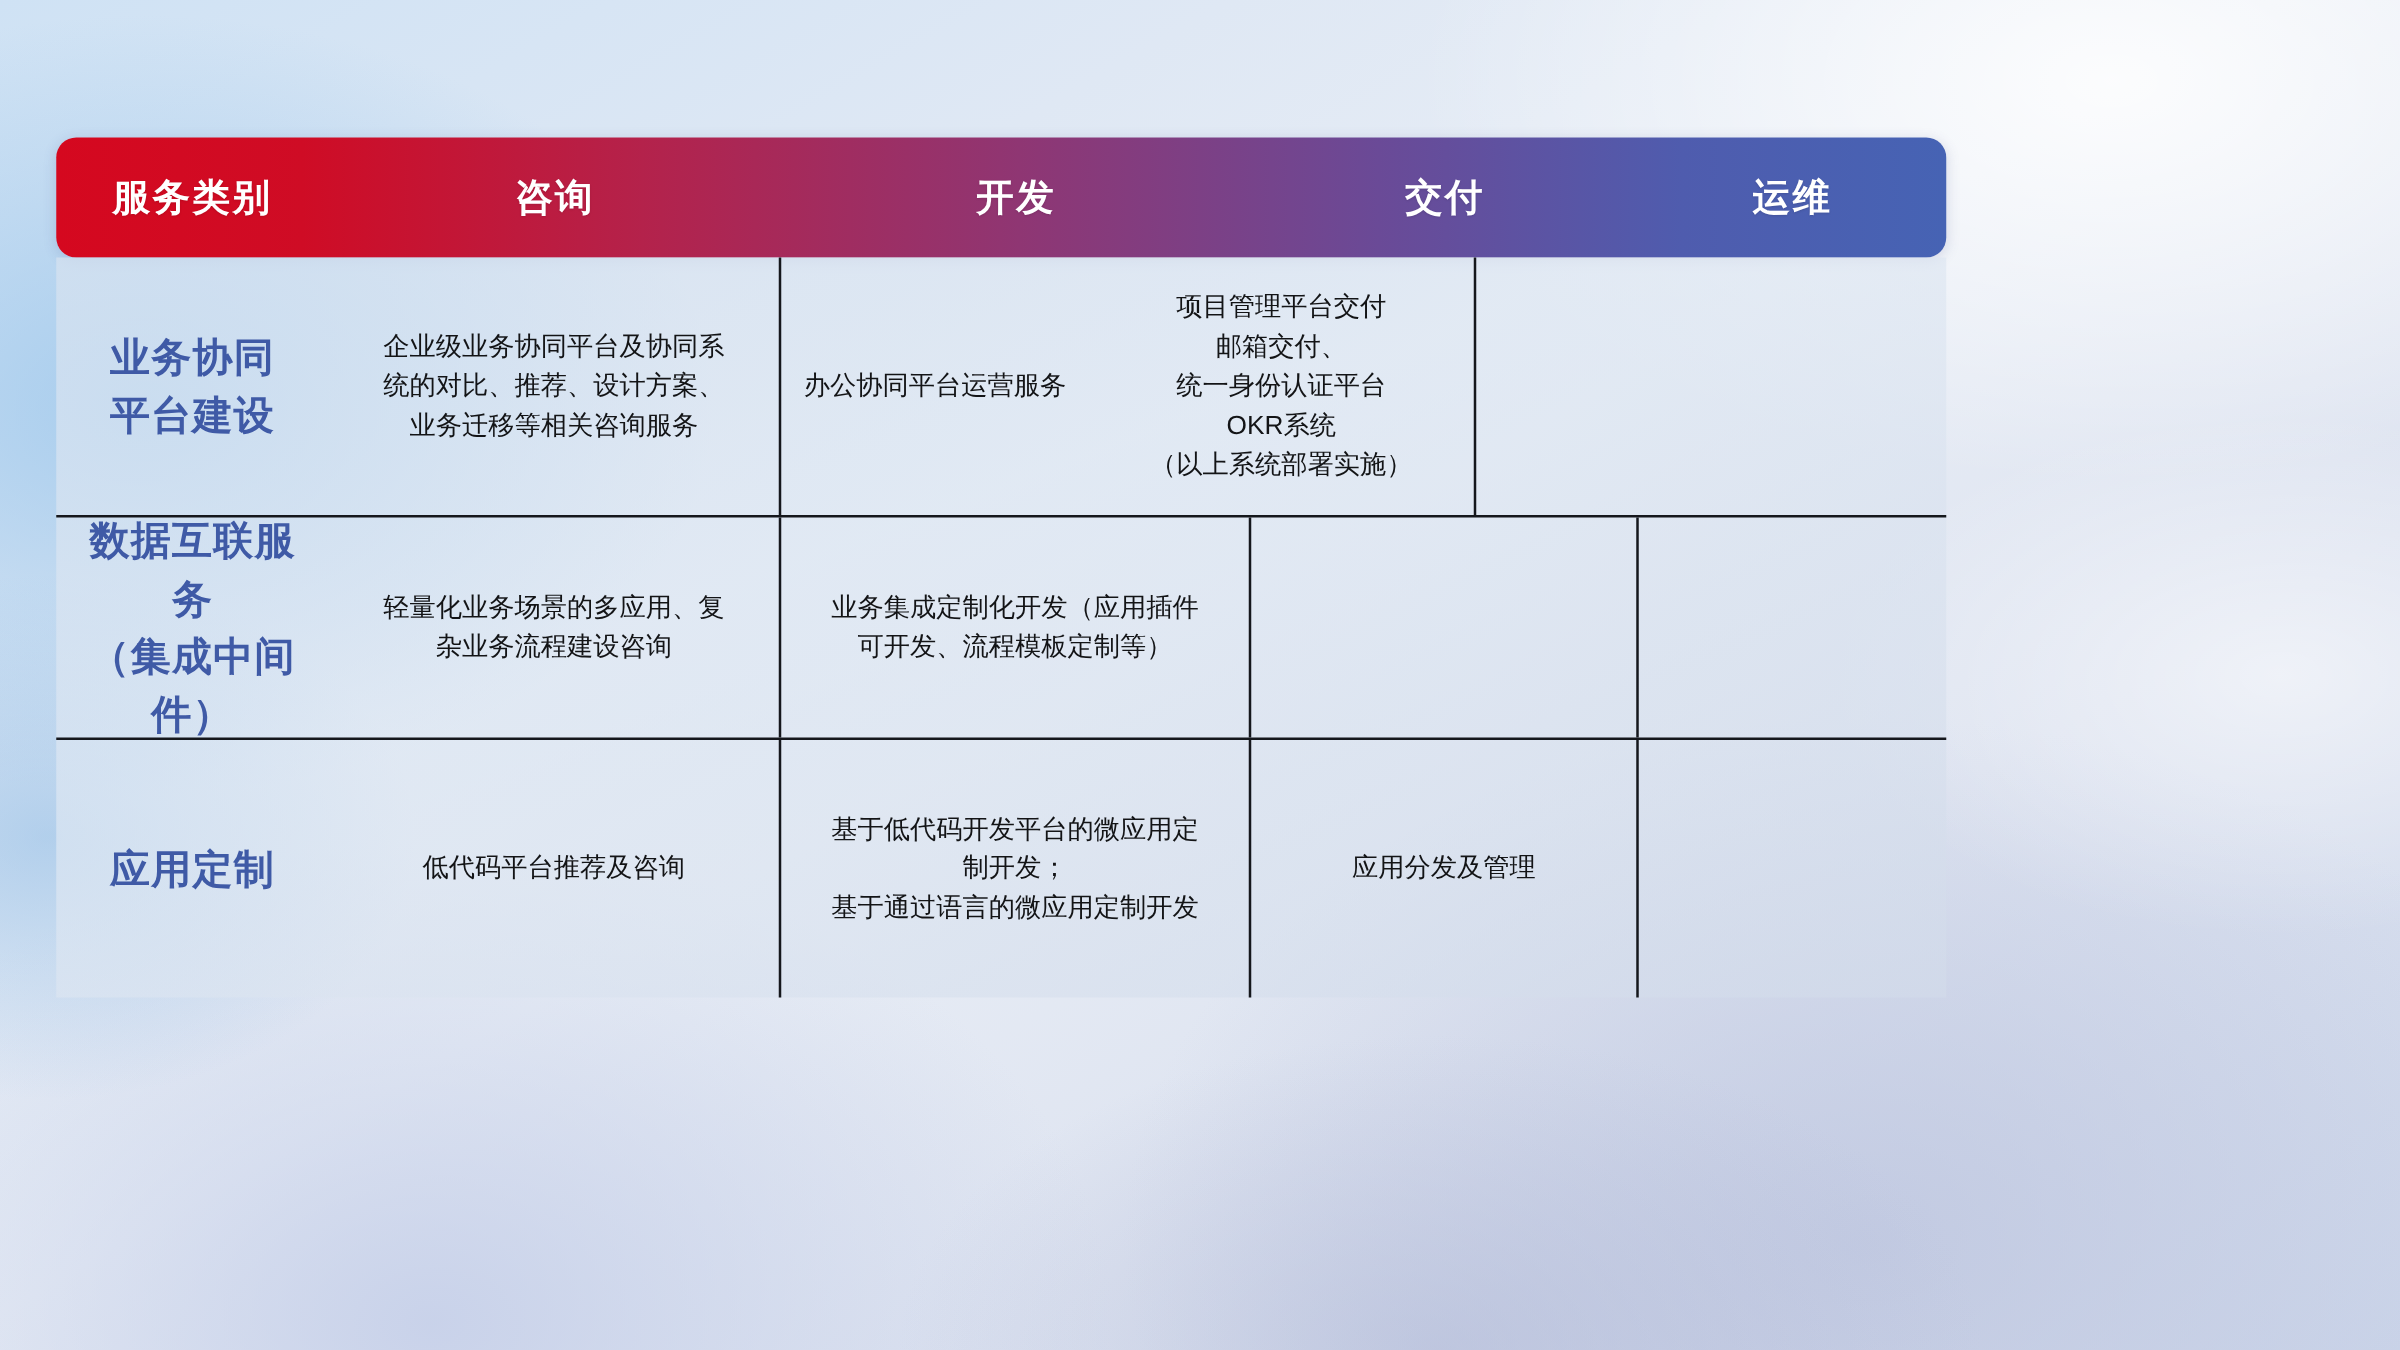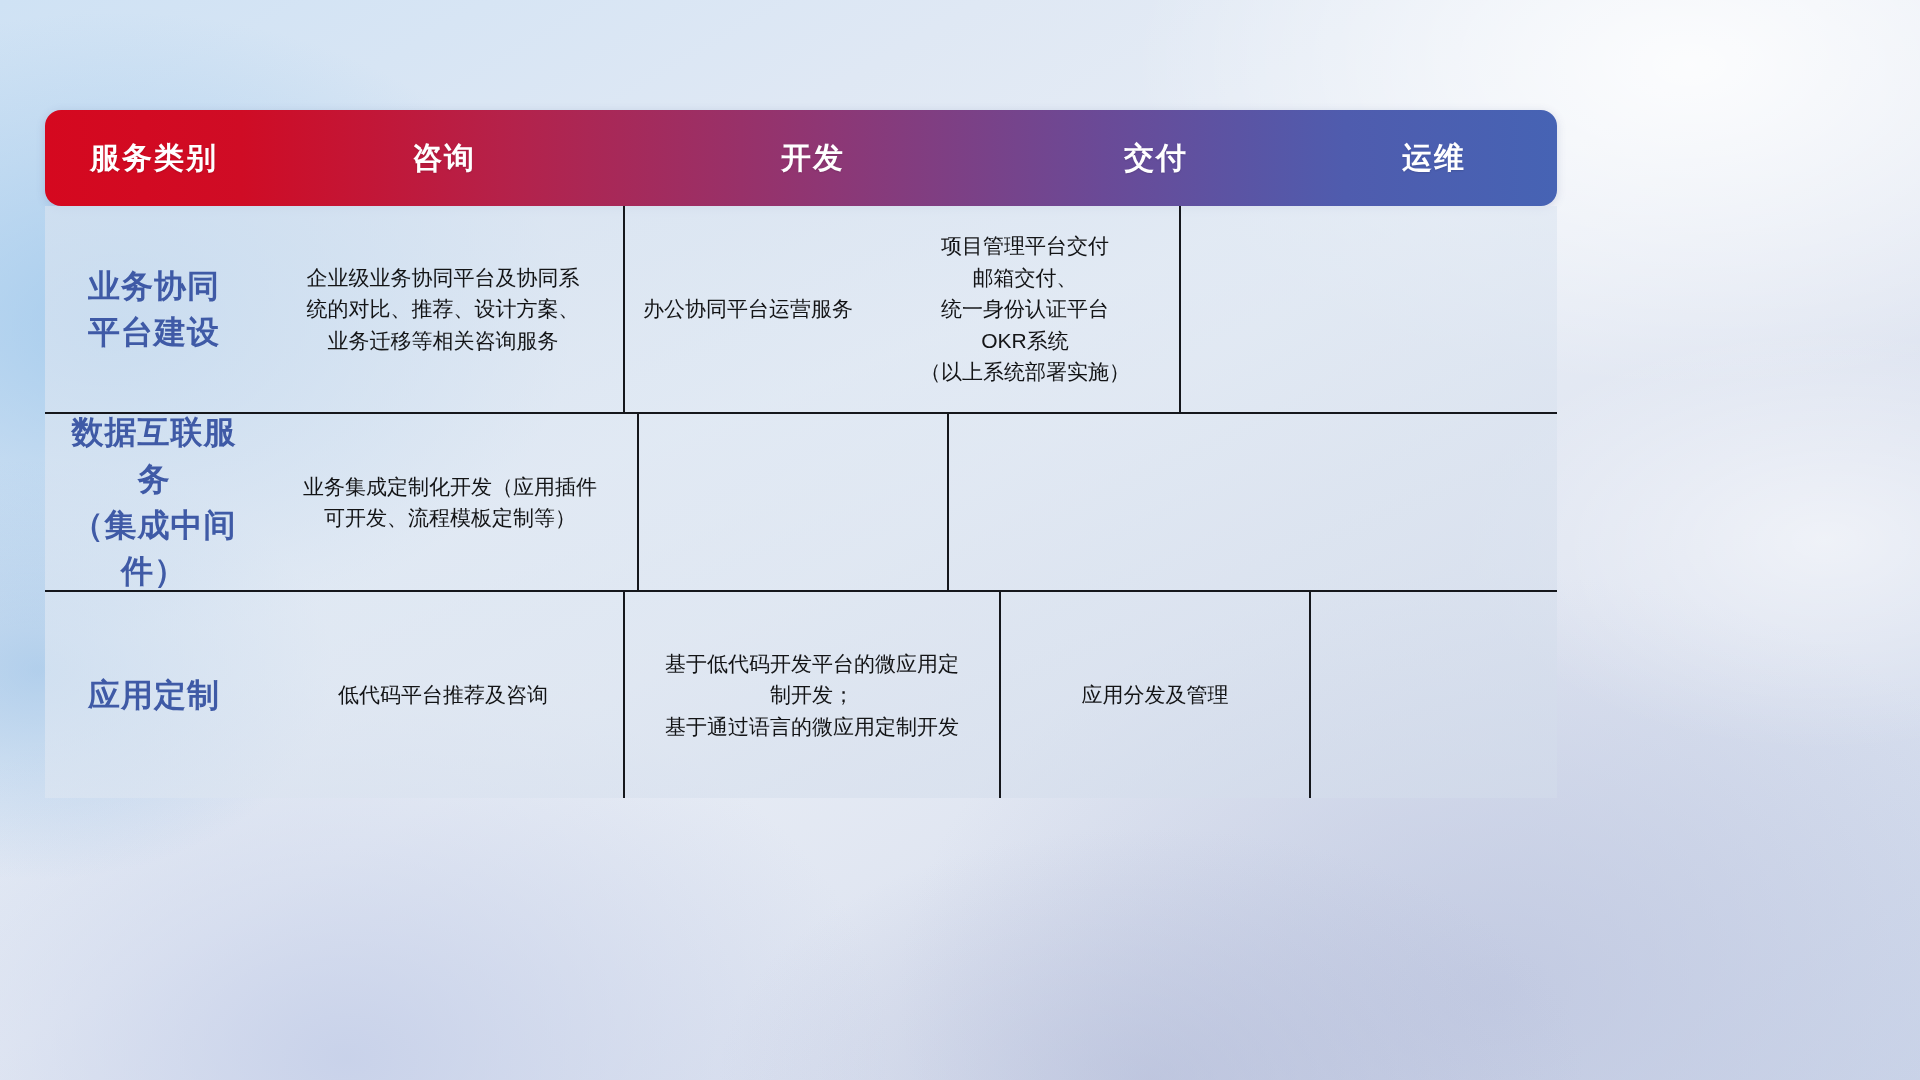--- a/index.html
+++ b/index.html
@@ -102,20 +102,22 @@
       <div class="td c4">项目管理平台交付
 邮箱交付、
 统一身份认证平台
 OKR系统
 （以上系统部署实施）</div>
     </div>
 
     <div class="tr r2">
       <div class="td cat c1">数据互联服务
 （集成中间件）</div>
+      <div class="td c2">轻量化业务场景的多应用、复
+杂业务流程建设咨询</div>
       <div class="td c3">业务集成定制化开发（应用插件
 可开发、流程模板定制等）</div>
       <div class="td c4"></div>
       <div class="td nb c5"></div>
     </div>
 
     <div class="tr r3">
       <div class="td cat c1">应用定制</div>
       <div class="td c2">低代码平台推荐及咨询</div>
       <div class="td c3">基于低代码开发平台的微应用定

